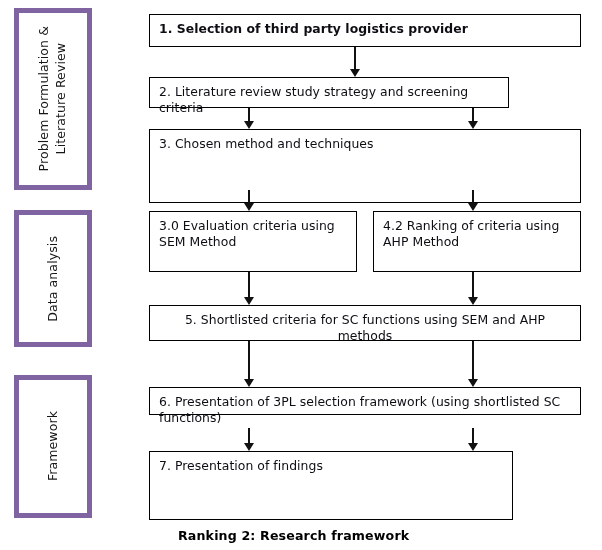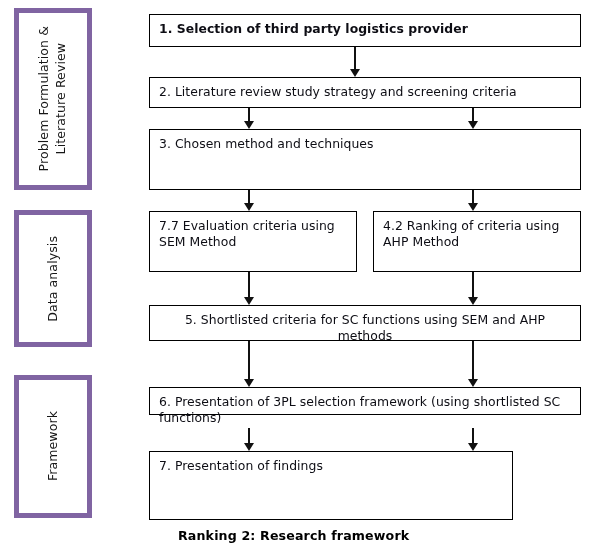--- a/index.html
+++ b/index.html
@@ -105,30 +105,30 @@
   </div>
 
   <div class="phase-box" style="left:14px; top:375px; width:78px; height:143px;">
     <div class="phase-label">Framework</div>
   </div>
 
   <div class="step-box" style="left:149px; top:14px; width:432px; height:33px;font-weight:bold;">
     <div class="step-text">1. Selection of third party logistics provider</div>
   </div>
 
-  <div class="step-box" style="left:149px; top:77px; width:432px; height:31px;">
+  <div class="step-box" style="left:149px; top:77px; width:360px; height:31px;">
     <div class="step-text">2. Literature review study strategy and screening criteria</div>
   </div>
 
-  <div class="step-box" style="left:149px; top:129px; width:432px; height:61px;">
+  <div class="step-box" style="left:149px; top:129px; width:432px; height:74px;">
     <div class="step-text">3. Chosen method and techniques</div>
   </div>
 
   <div class="step-box" style="left:149px; top:211px; width:208px; height:61px;">
-    <div class="step-text">7.7 Evaluation criteria using SEM Method</div>
+    <div class="step-text">3.0 Evaluation criteria using SEM Method</div>
   </div>
 
   <div class="step-box" style="left:373px; top:211px; width:208px; height:61px;">
     <div class="step-text">4.2 Ranking of criteria using AHP Method</div>
   </div>
 
   <div class="step-box" style="left:149px; top:305px; width:432px; height:36px;text-align:center;">
     <div class="step-text">5. Shortlisted criteria for SC functions using SEM and AHP methods</div>
   </div>
 

